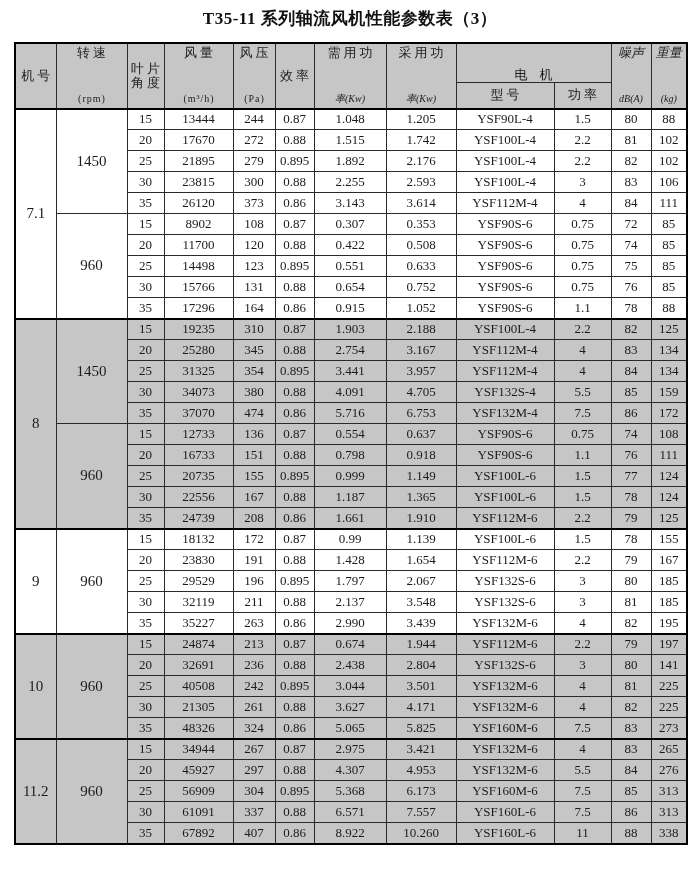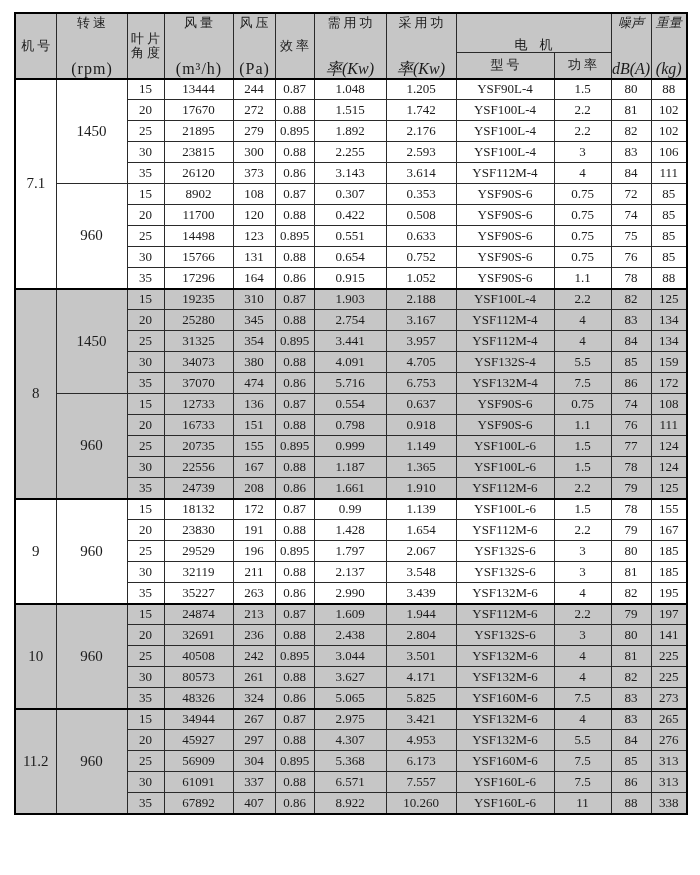--- a/index.html
+++ b/index.html
@@ -36,37 +36,38 @@
     overflow: hidden;
     white-space: nowrap;
   }
   thead th {
     background: #c6c6c6;
     font-weight: normal;
     font-size: 13px;
     height: 26px;
   }
   thead .cjk { letter-spacing: 3px; padding-left: 3px; line-height: 14px; }
-  thead .latin { letter-spacing: 1px; padding-left: 1px; font-size: 16px; line-height: 13px; margin-top: 32px; }
+  thead .latin { letter-spacing: 1px; padding-left: 1px; font-size: 10px; line-height: 13px; margin-top: 32px; }
   thead .tight { letter-spacing: 0; padding-left: 0; font-style: italic; }
   thead .wide { letter-spacing: 12px; padding-left: 12px; margin-top: 24px; }
   tbody td {
     font-size: 13px;
     height: 21px;
     background: #ffffff;
   }
   tbody tr.gray td { background: #c6c6c6; }
   tbody tr.block-start td { border-top: 2px solid #000; }
   td.machine-no, td.rpm { font-size: 15px; }
 </style>
 </head>
 <body>
 
 <div class="page">
 
+  <div class="doc-title">T35-11 系列轴流风机性能参数表（3）</div>
 
   <table class="perf">
     <colgroup>
       <col style="width:41px">
         <col style="width:71px">
         <col style="width:37px">
       <col style="width:69px">
         <col style="width:42px">
         <col style="width:39px">
       <col style="width:72px">
@@ -438,21 +439,21 @@
           <td>82</td>
           <td>195</td>
         </tr>
         <tr class="gray block-start">
           <td class="machine-no" rowspan="5">10</td>
           <td class="rpm" rowspan="5">960</td>
           <td>15</td>
           <td>24874</td>
           <td>213</td>
           <td>0.87</td>
-          <td>1.609</td>
+          <td>0.674</td>
           <td>1.944</td>
           <td>YSF112M-6</td>
           <td>2.2</td>
           <td>79</td>
           <td>197</td>
         </tr>
         <tr class="gray">
           <td>20</td>
           <td>32691</td>
           <td>236</td>
@@ -471,21 +472,21 @@
           <td>0.895</td>
           <td>3.044</td>
           <td>3.501</td>
           <td>YSF132M-6</td>
           <td>4</td>
           <td>81</td>
           <td>225</td>
         </tr>
         <tr class="gray">
           <td>30</td>
-          <td>80573</td>
+          <td>21305</td>
           <td>261</td>
           <td>0.88</td>
           <td>3.627</td>
           <td>4.171</td>
           <td>YSF132M-6</td>
           <td>4</td>
           <td>82</td>
           <td>225</td>
         </tr>
         <tr class="gray">

